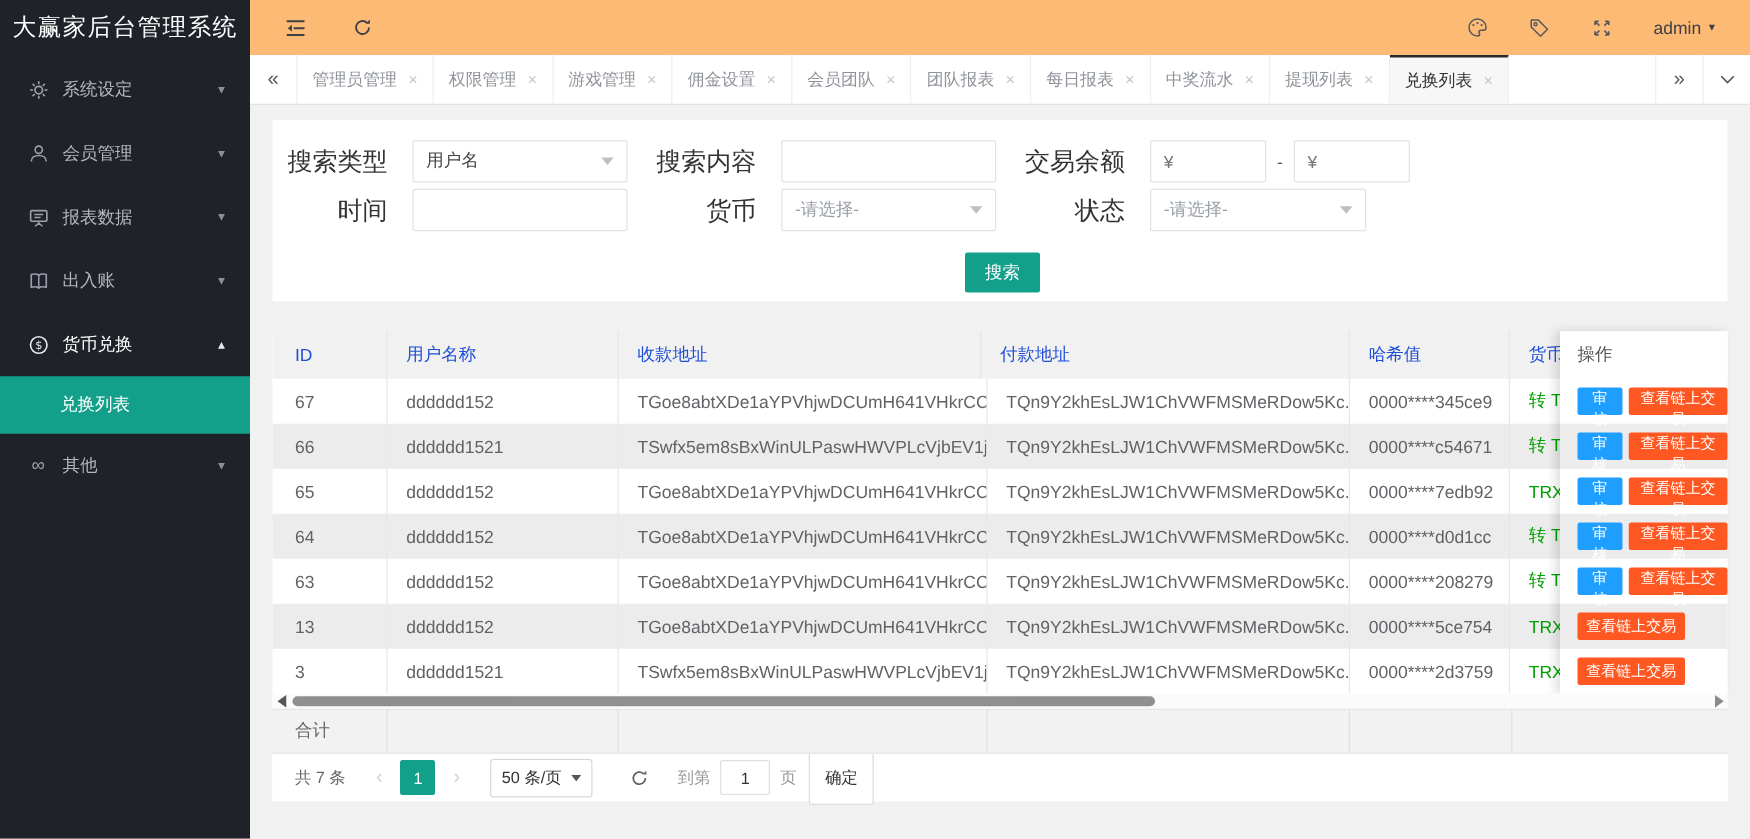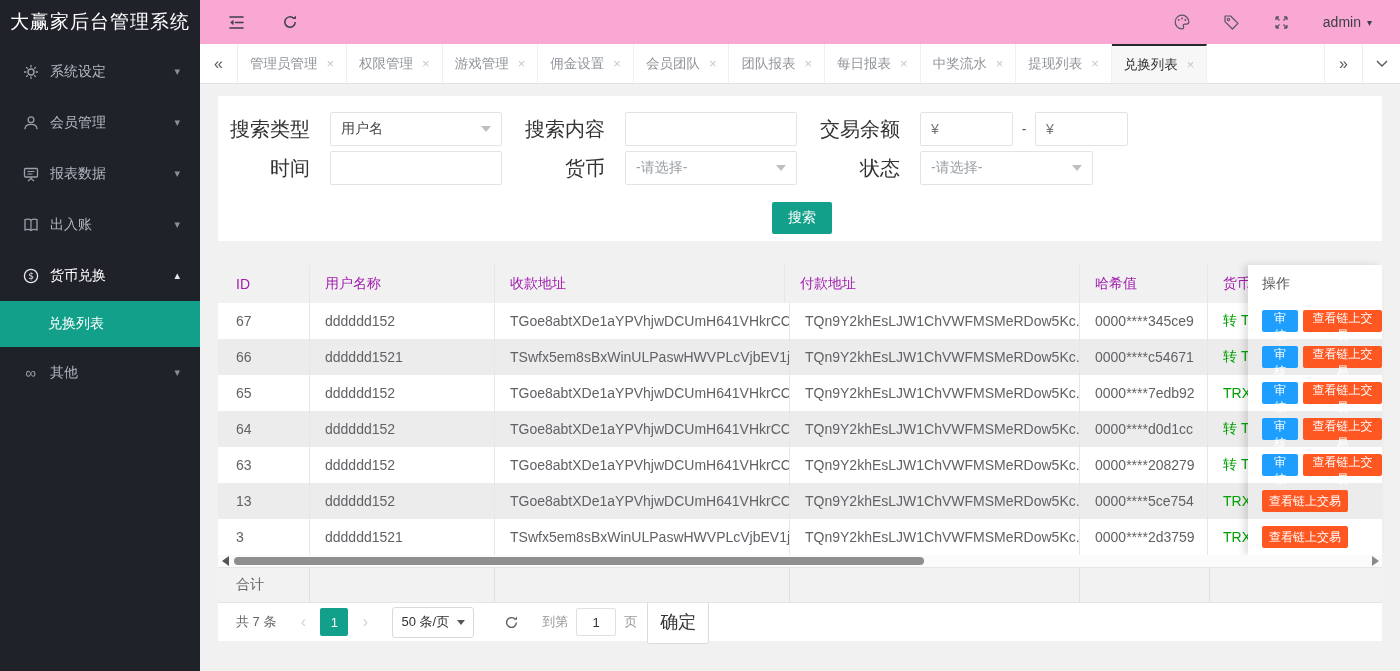--- a/index.html
+++ b/index.html
@@ -22,21 +22,21 @@
   .menu-item .mi-label { flex:1; font-size:14px; }
   .menu-item .caret { font-size:11px; color:#8a8f98; }
   .menu-item.active-parent { color:#ffffff; }
   .menu-item.active-parent .mi-icon { color:#e6e8eb; }
   .menu-item.active-parent .caret { color:#e6e8eb; }
   .submenu-item { height:46px; display:flex; align-items:center; padding-left:48px;
                   color:#cfd3d8; font-size:14px; cursor:pointer; }
   .submenu-item.active { background:#13a08a; color:#ffffff; }
 
   
-  .topbar { position:absolute; left:200px; top:0; width:1200px; height:44px; background:#f9a8d4; z-index:20;
+  .topbar { position:absolute; left:200px; top:0; width:1200px; height:44px; background:#fdba74; z-index:20;
             display:flex; align-items:flex-start; }
   .tb-icon { width:40px; height:44px; display:flex; align-items:center; justify-content:center; cursor:pointer; color:#3c3f45; }
   .tb-right { margin-left:auto; display:flex; align-items:center; }
   .tb-right .tb-icon { width:50px; color:#55585e; }
   .tb-user { display:flex; align-items:center; padding:0 28px 0 16px; cursor:pointer; font-size:14px; color:#3c3f45; }
   .tb-user .caret { font-size:10px; color:#3c3f45; margin-left:6px; }
 
   
   .tabbar { position:absolute; left:200px; top:44px; width:1200px; height:40px; background:#fff;
             border-bottom:1px solid #e3e3e3; display:flex; align-items:stretch; z-index:20; }
@@ -75,21 +75,21 @@
                 font-family:"Liberation Sans","DejaVu Sans",sans-serif; }
 
   
   .table-wrap { position:absolute; left:18px; top:181px; width:1164px; height:376px; background:#fff; }
   .grid { position:relative; width:1164px; }
   .tr { display:flex; height:36px; align-items:stretch; }
   .tr.head { height:38px; background:#f1f1f1; }
   .tr.stripe { background:#ececec; }
   .td { border-right:1px solid #e7e7e7; display:flex; align-items:center; padding:0 15px;
         font-size:14px; color:#606266; overflow:hidden; white-space:nowrap; }
-  .tr.head .td { color:#a21caf; }
+  .tr.head .td { color:#1d4ed8; }
   .c-id { width:92px; padding-left:18px; }
   .c-user { width:185px; }
   .c-pay { width:295px; }
   .c-recv { width:290px; }
   .c-hash { width:128px; }
   .c-cur { width:110px; border-right:none; }
   .cur-txt { color:#00a000; }
   
   .fixed-col { position:absolute; right:0; top:0; width:134px; height:290px; background:#fff;
                box-shadow:-4px 0 7px rgba(0,0,0,0.12); z-index:5; }
@@ -130,21 +130,21 @@
              display:flex; align-items:center; padding:12px 8px; cursor:pointer; color:#333; }
   .pg-size .sel-caret { width:0; height:0; border-left:4px solid transparent; border-right:4px solid transparent;
                         border-top:5px solid #555; margin-left:8px; }
   .pg-refresh { margin-left:22px; width:30px; display:flex; justify-content:center; cursor:pointer; color:#5f6368; }
   .pg-goto-label { margin-left:16px; color:#999; }
   .pg-goto-input { width:40px; height:28px; border:1px solid #e0e0e0; border-radius:2px; text-align:center;
                    margin:0 8px; font-size:13px; color:#333;
                    font-family:"Liberation Sans","DejaVu Sans",sans-serif; }
   .pg-unit { color:#999; margin-right:10px; }
   .pg-confirm { height:44px; border:1px solid #dcdcdc; background:#fff; border-radius:2px; padding:0 12px;
-                font-size:18px; color:#333; cursor:pointer;
+                font-size:13px; color:#333; cursor:pointer;
                 font-family:"Liberation Sans","DejaVu Sans",sans-serif; }
 </style>
 </head>
 <body>
 
 <div class="sidebar">
   <div class="logo">大赢家后台管理系统</div>
   <div class="menu">
 
     <div class="menu-item">

